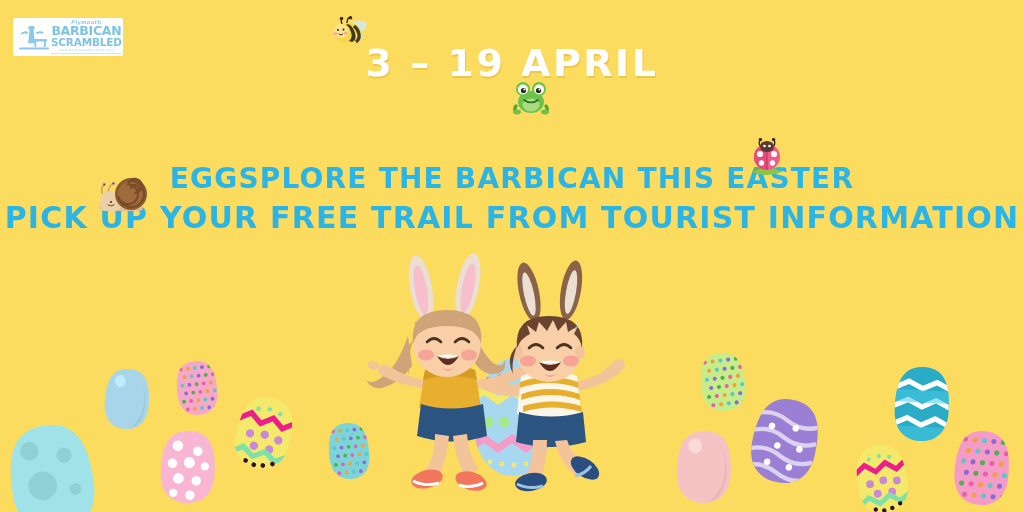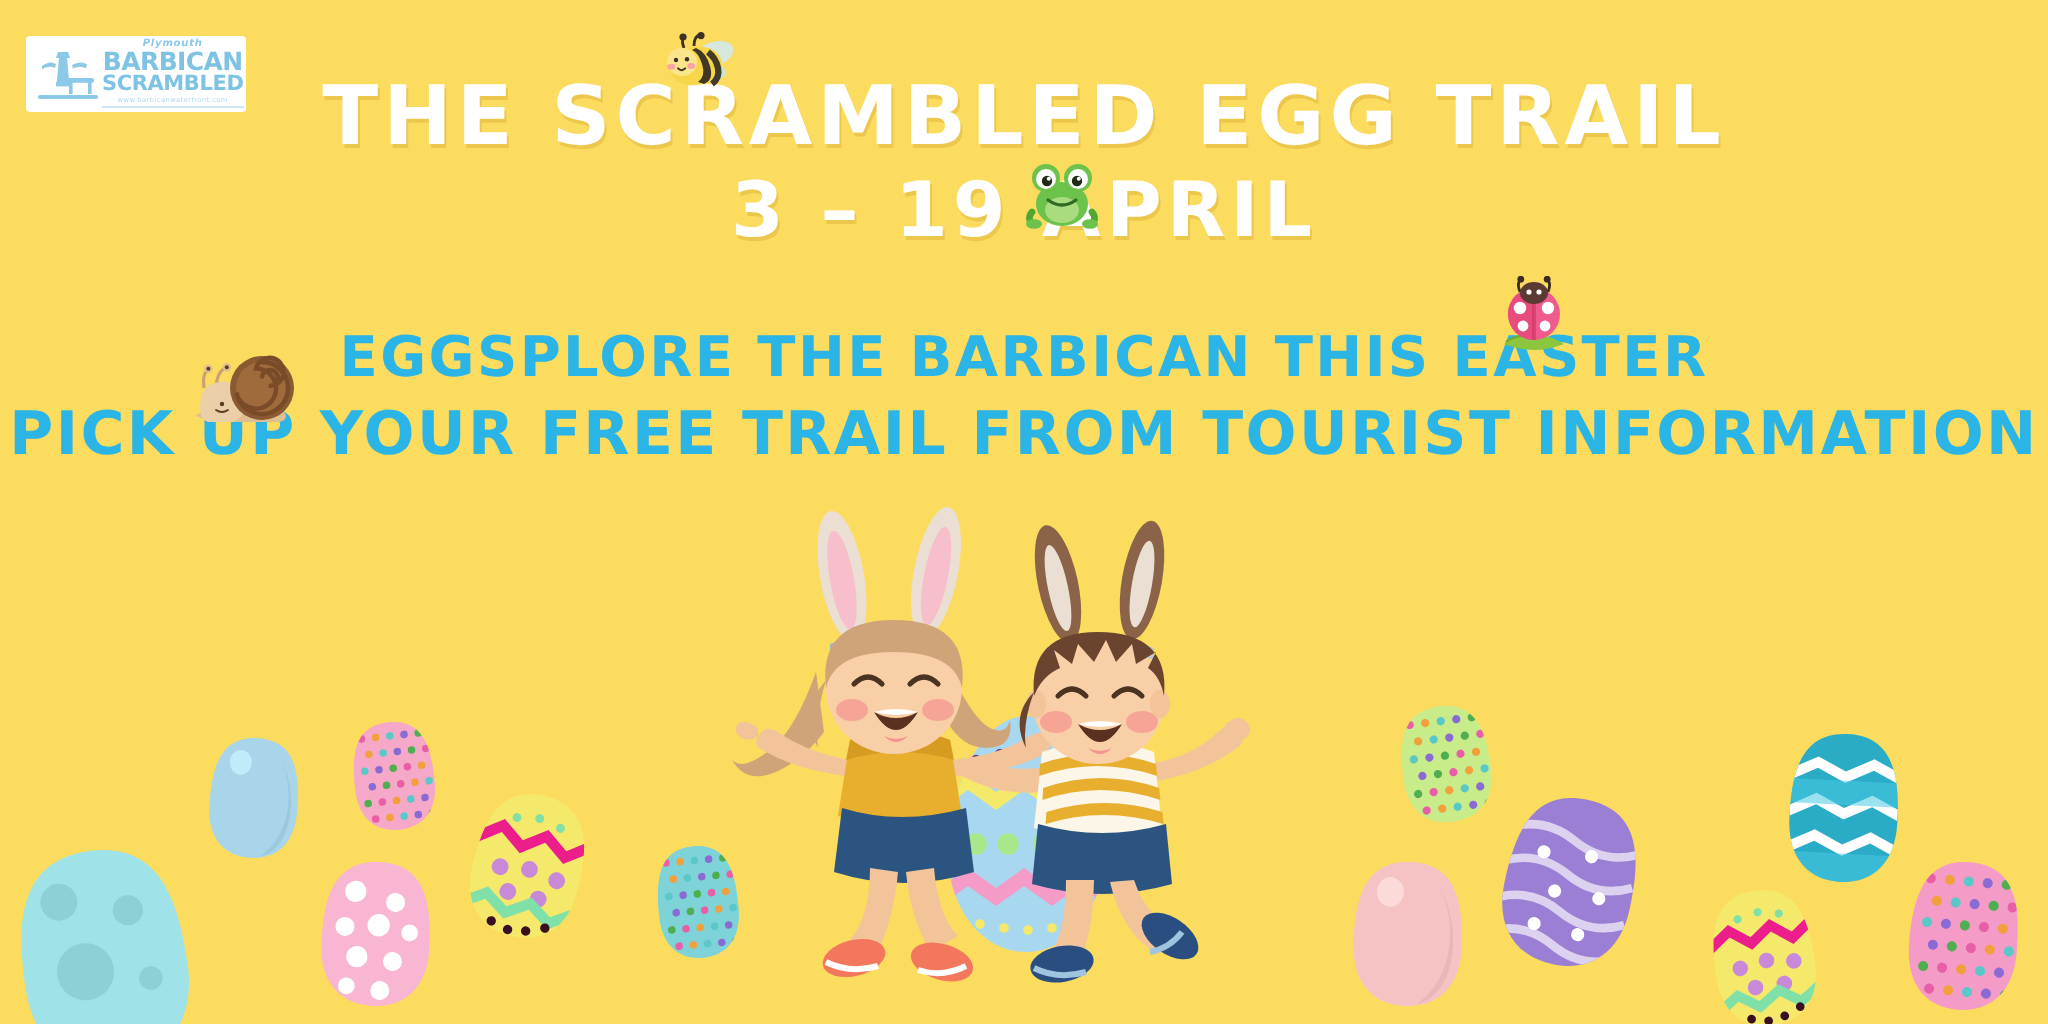--- a/index.html
+++ b/index.html
@@ -114,21 +114,20 @@
     <div class="words">
       <div class="plymouth">Plymouth</div>
       <div class="barbican">BARBICAN</div>
       <div class="waterfront">SCRAMBLED</div>
       <div class="url">www.barbicanwaterfront.com</div>
       <div class="rule"></div>
     </div>
   </div>
 
   <div class="headline-wrap">
-    <div class="headline l1">THE SCRAMBLED EGG TRAIL</div>
     <div class="headline l2">3 – 19 APRIL</div>
   </div>
 
   <div class="subs">
     <div class="sub s1">EGGSPLORE THE BARBICAN THIS EASTER</div>
     <div class="sub s2">PICK UP YOUR FREE TRAIL FROM TOURIST INFORMATION</div>
   </div>
 
   <div class="critter" id="bee">
     <svg viewBox="0 0 40 36" width="40" height="36">

